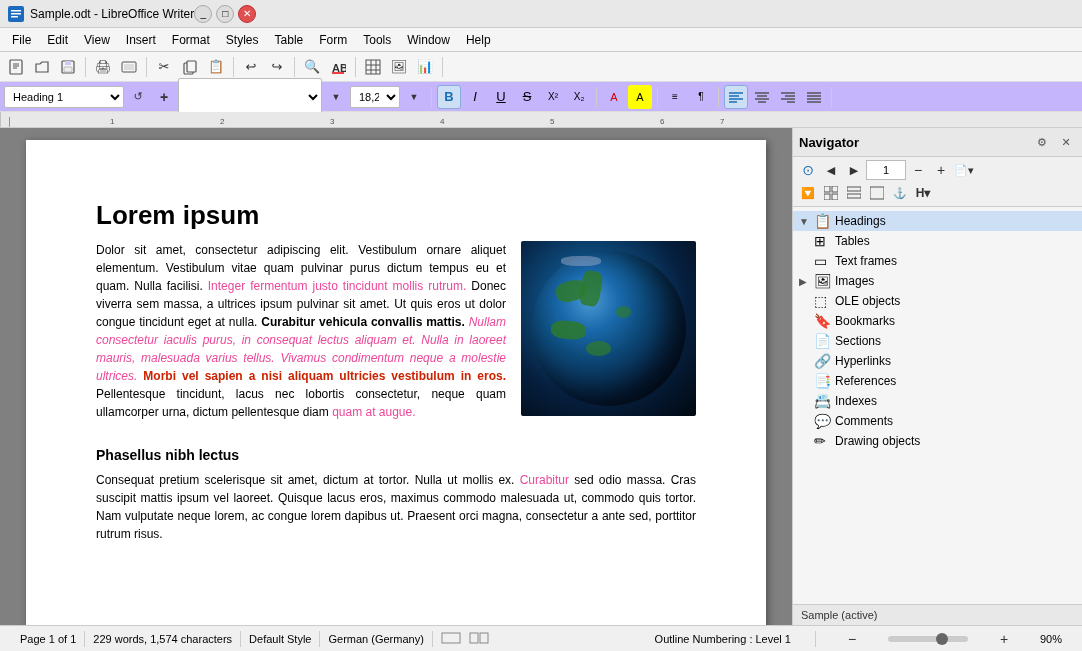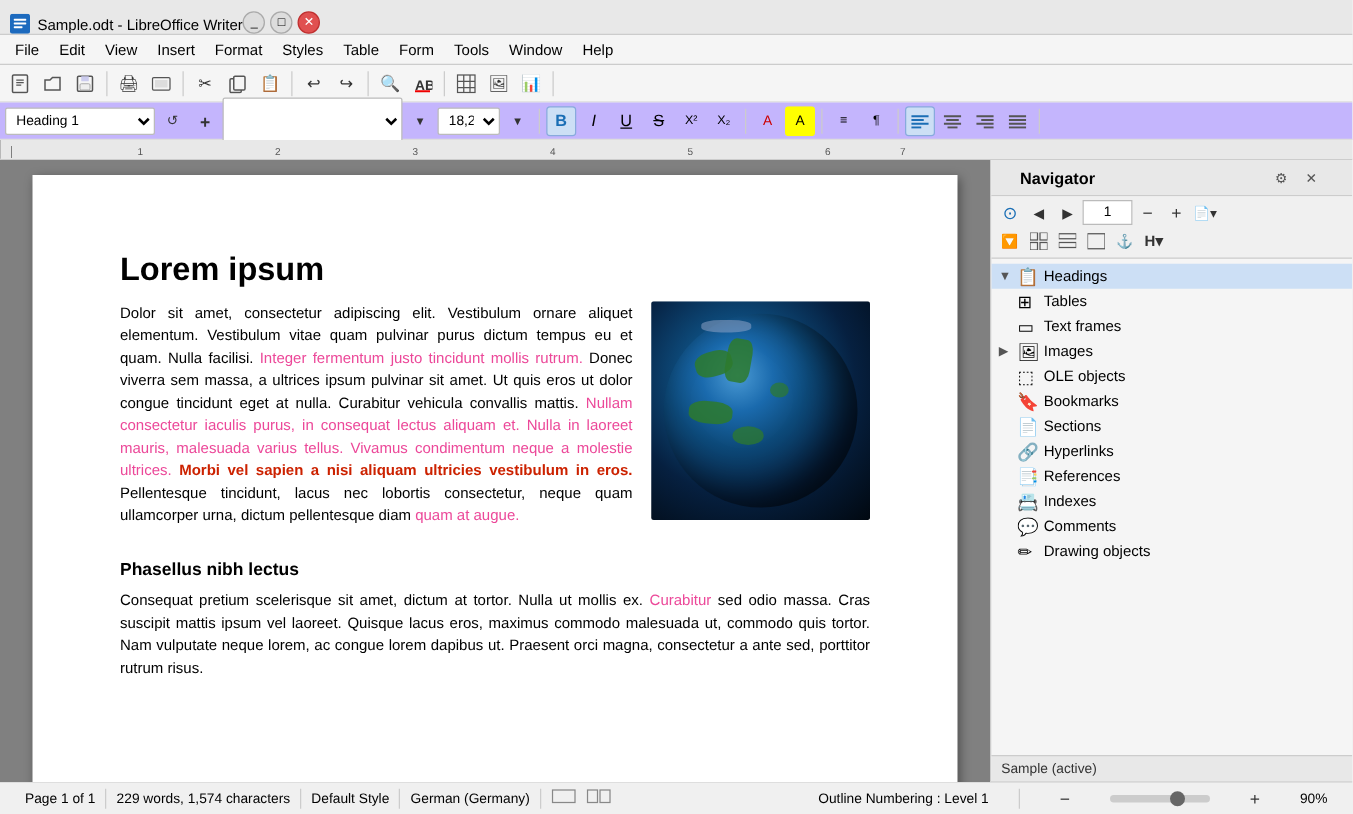--- a/index.html
+++ b/index.html
@@ -3,21 +3,21 @@
   <meta charset="utf-8">
   <style>
     * { box-sizing: border-box; margin: 0; padding: 0; }
     body { font-family: 'Liberation Sans', Arial, sans-serif; font-size: 12px; background: #f0f0f0; overflow: hidden; }
 
     
     #titlebar {
       background: #e8e8e8;
       height: 28px;
       display: flex;
-      align-items: flex-end;
+      align-items: center;
       padding: 0 8px;
       border-bottom: 1px solid #ccc;
       user-select: none;
     }
     #titlebar .app-icon { width: 16px; height: 16px; margin-right: 6px; }
     #titlebar .win-controls { display: flex; gap: 4px; }
     #titlebar .win-btn { width: 18px; height: 18px; border-radius: 50%; border: 1px solid #aaa; background: #ddd; display: flex; align-items: center; justify-content: center; font-size: 10px; cursor: pointer; }
     #titlebar .win-btn.close { background: #e05050; border-color: #c03030; color: white; }
     #titlebar .win-btn.min { background: #ddd; }
     #titlebar .win-btn.max { background: #ddd; }
@@ -145,22 +145,22 @@
     }
     .page p {
       font-size: 12px;
       line-height: 1.5;
       color: #000;
       margin-bottom: 8px;
       text-align: justify;
     }
     .text-red { color: #cc2200; font-weight: bold; }
     .text-blue { color: #ec4899; }
-    .text-bold { font-weight: normal; }
-    .text-italic { }
+    .text-bold { font-weight: bold; }
+    .text-italic { font-style: italic; }
 
     
     .earth-img {
       float: right;
       width: 175px;
       height: 175px;
       margin: 0 0 10px 15px;
       background: radial-gradient(circle at 40% 35%, #1a6aad 0%, #0d4a7a 30%, #062040 60%, #010810 100%);
       position: relative;
       overflow: hidden;
@@ -186,21 +186,21 @@
       width: 290px;
       background: #f5f5f5;
       border-left: 1px solid #ccc;
       display: flex;
       flex-direction: column;
       overflow: hidden;
     }
     #nav-header {
       display: flex;
       align-items: center;
-      padding: 4px 23px;
+      padding: 4px 6px;
       border-bottom: 1px solid #ccc;
       background: #e8e8e8;
       gap: 4px;
     }
     #nav-title {
       font-size: 13px;
       font-weight: bold;
       flex: 1;
     }
     .nav-header-btn {

